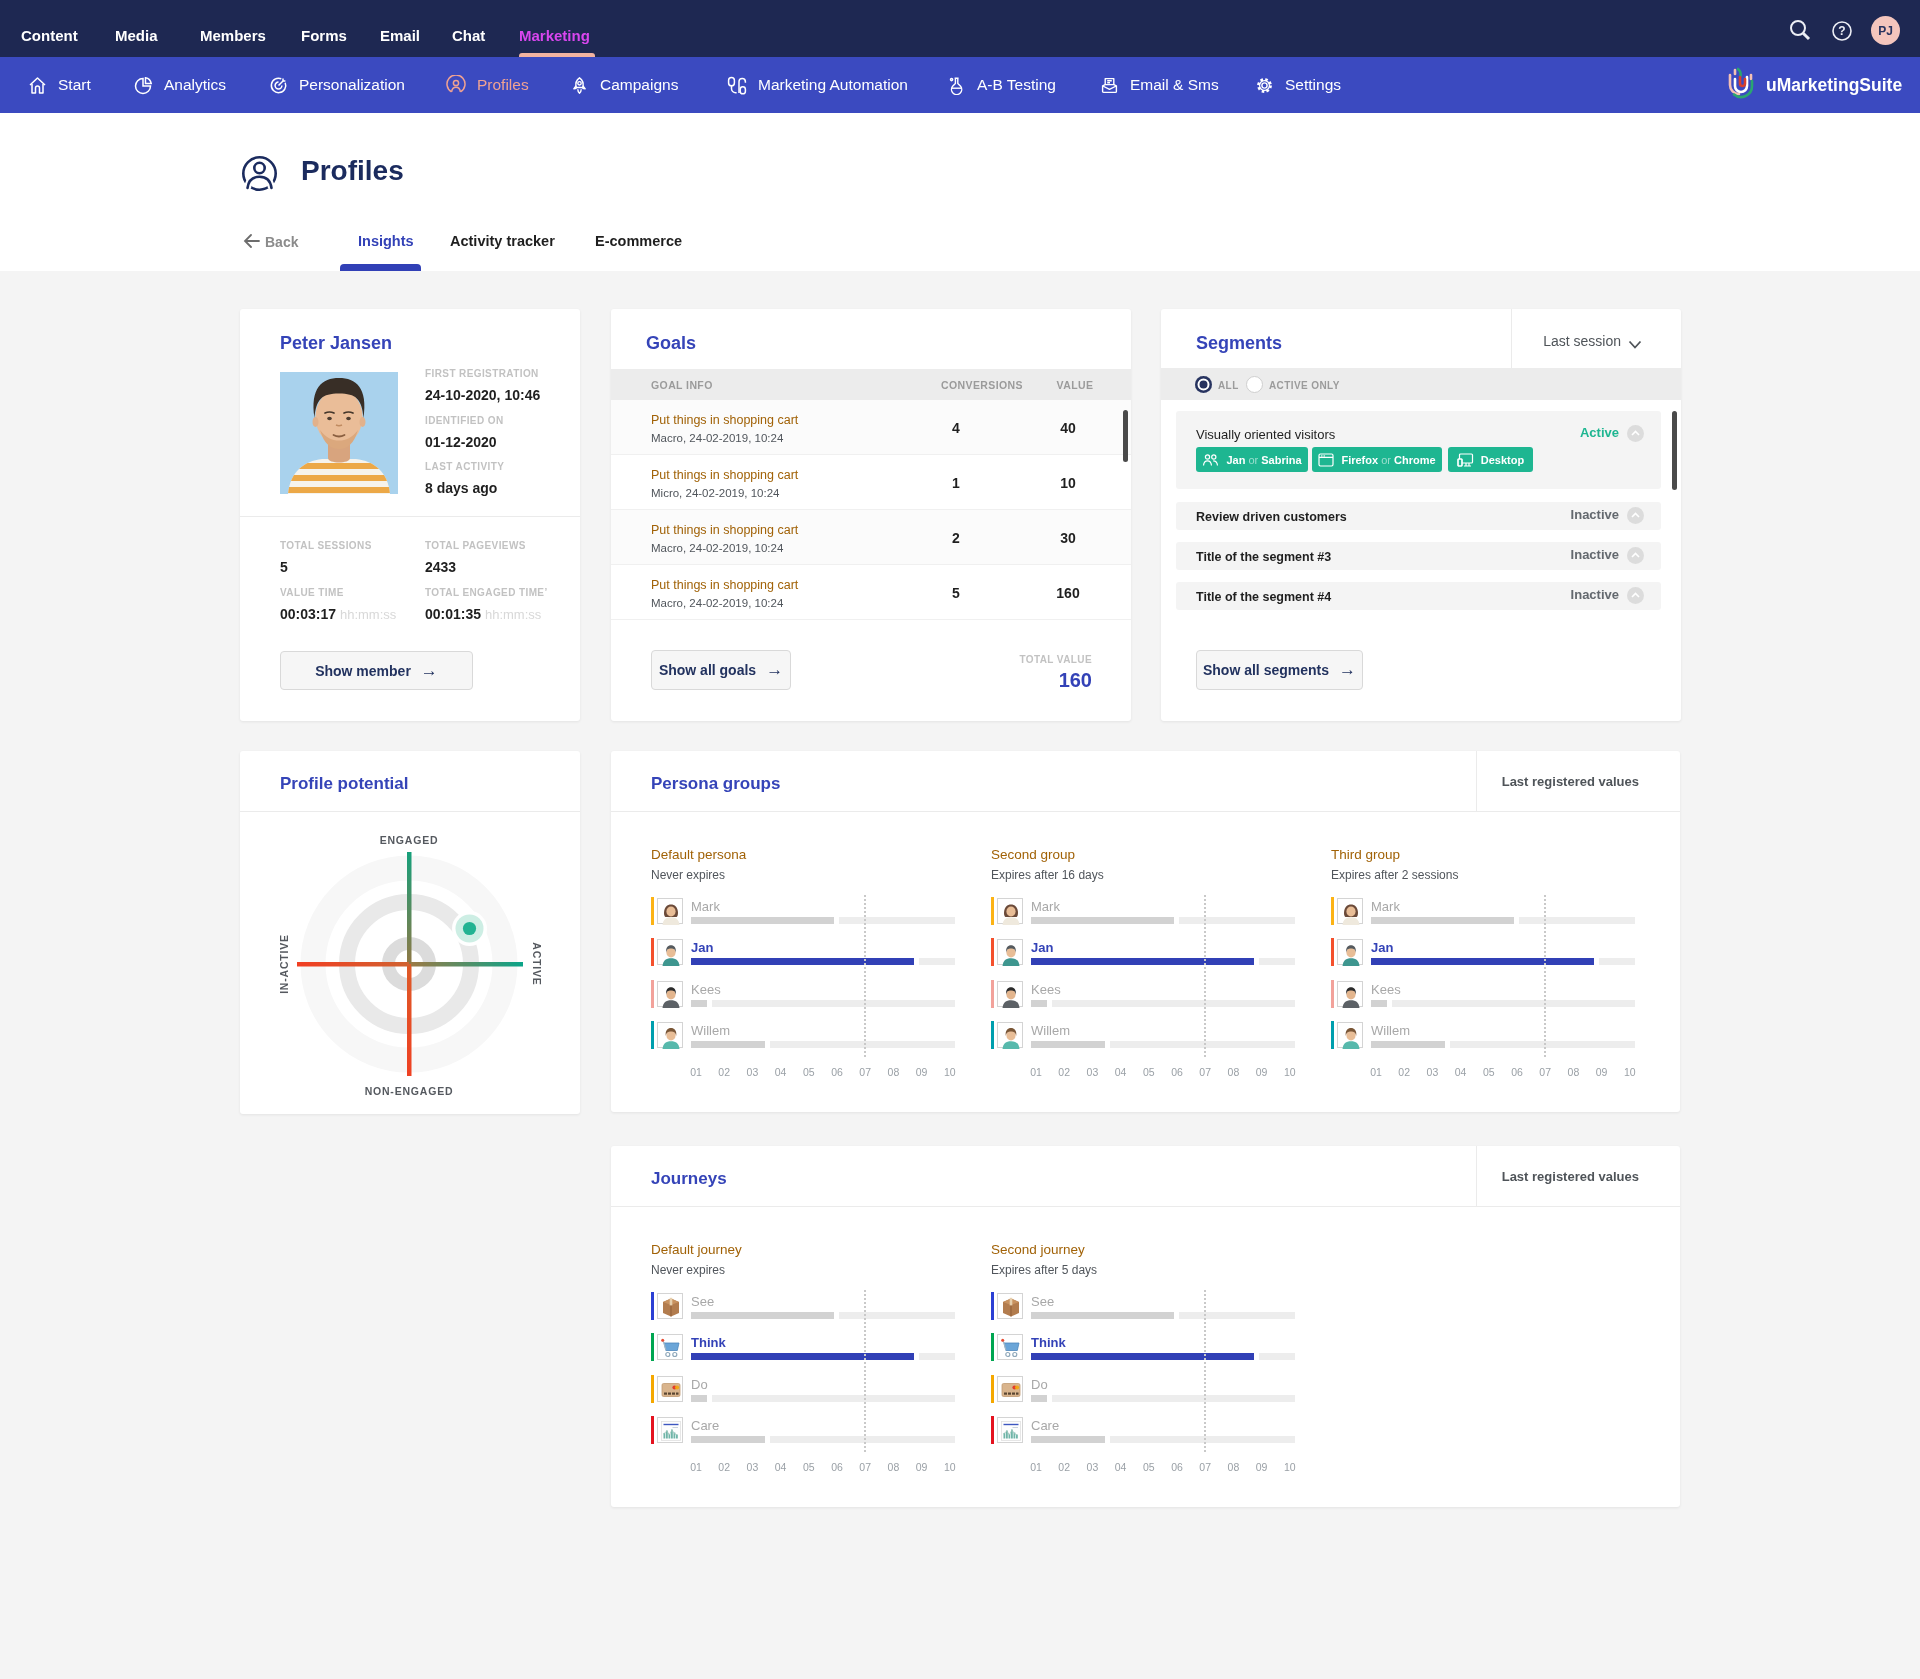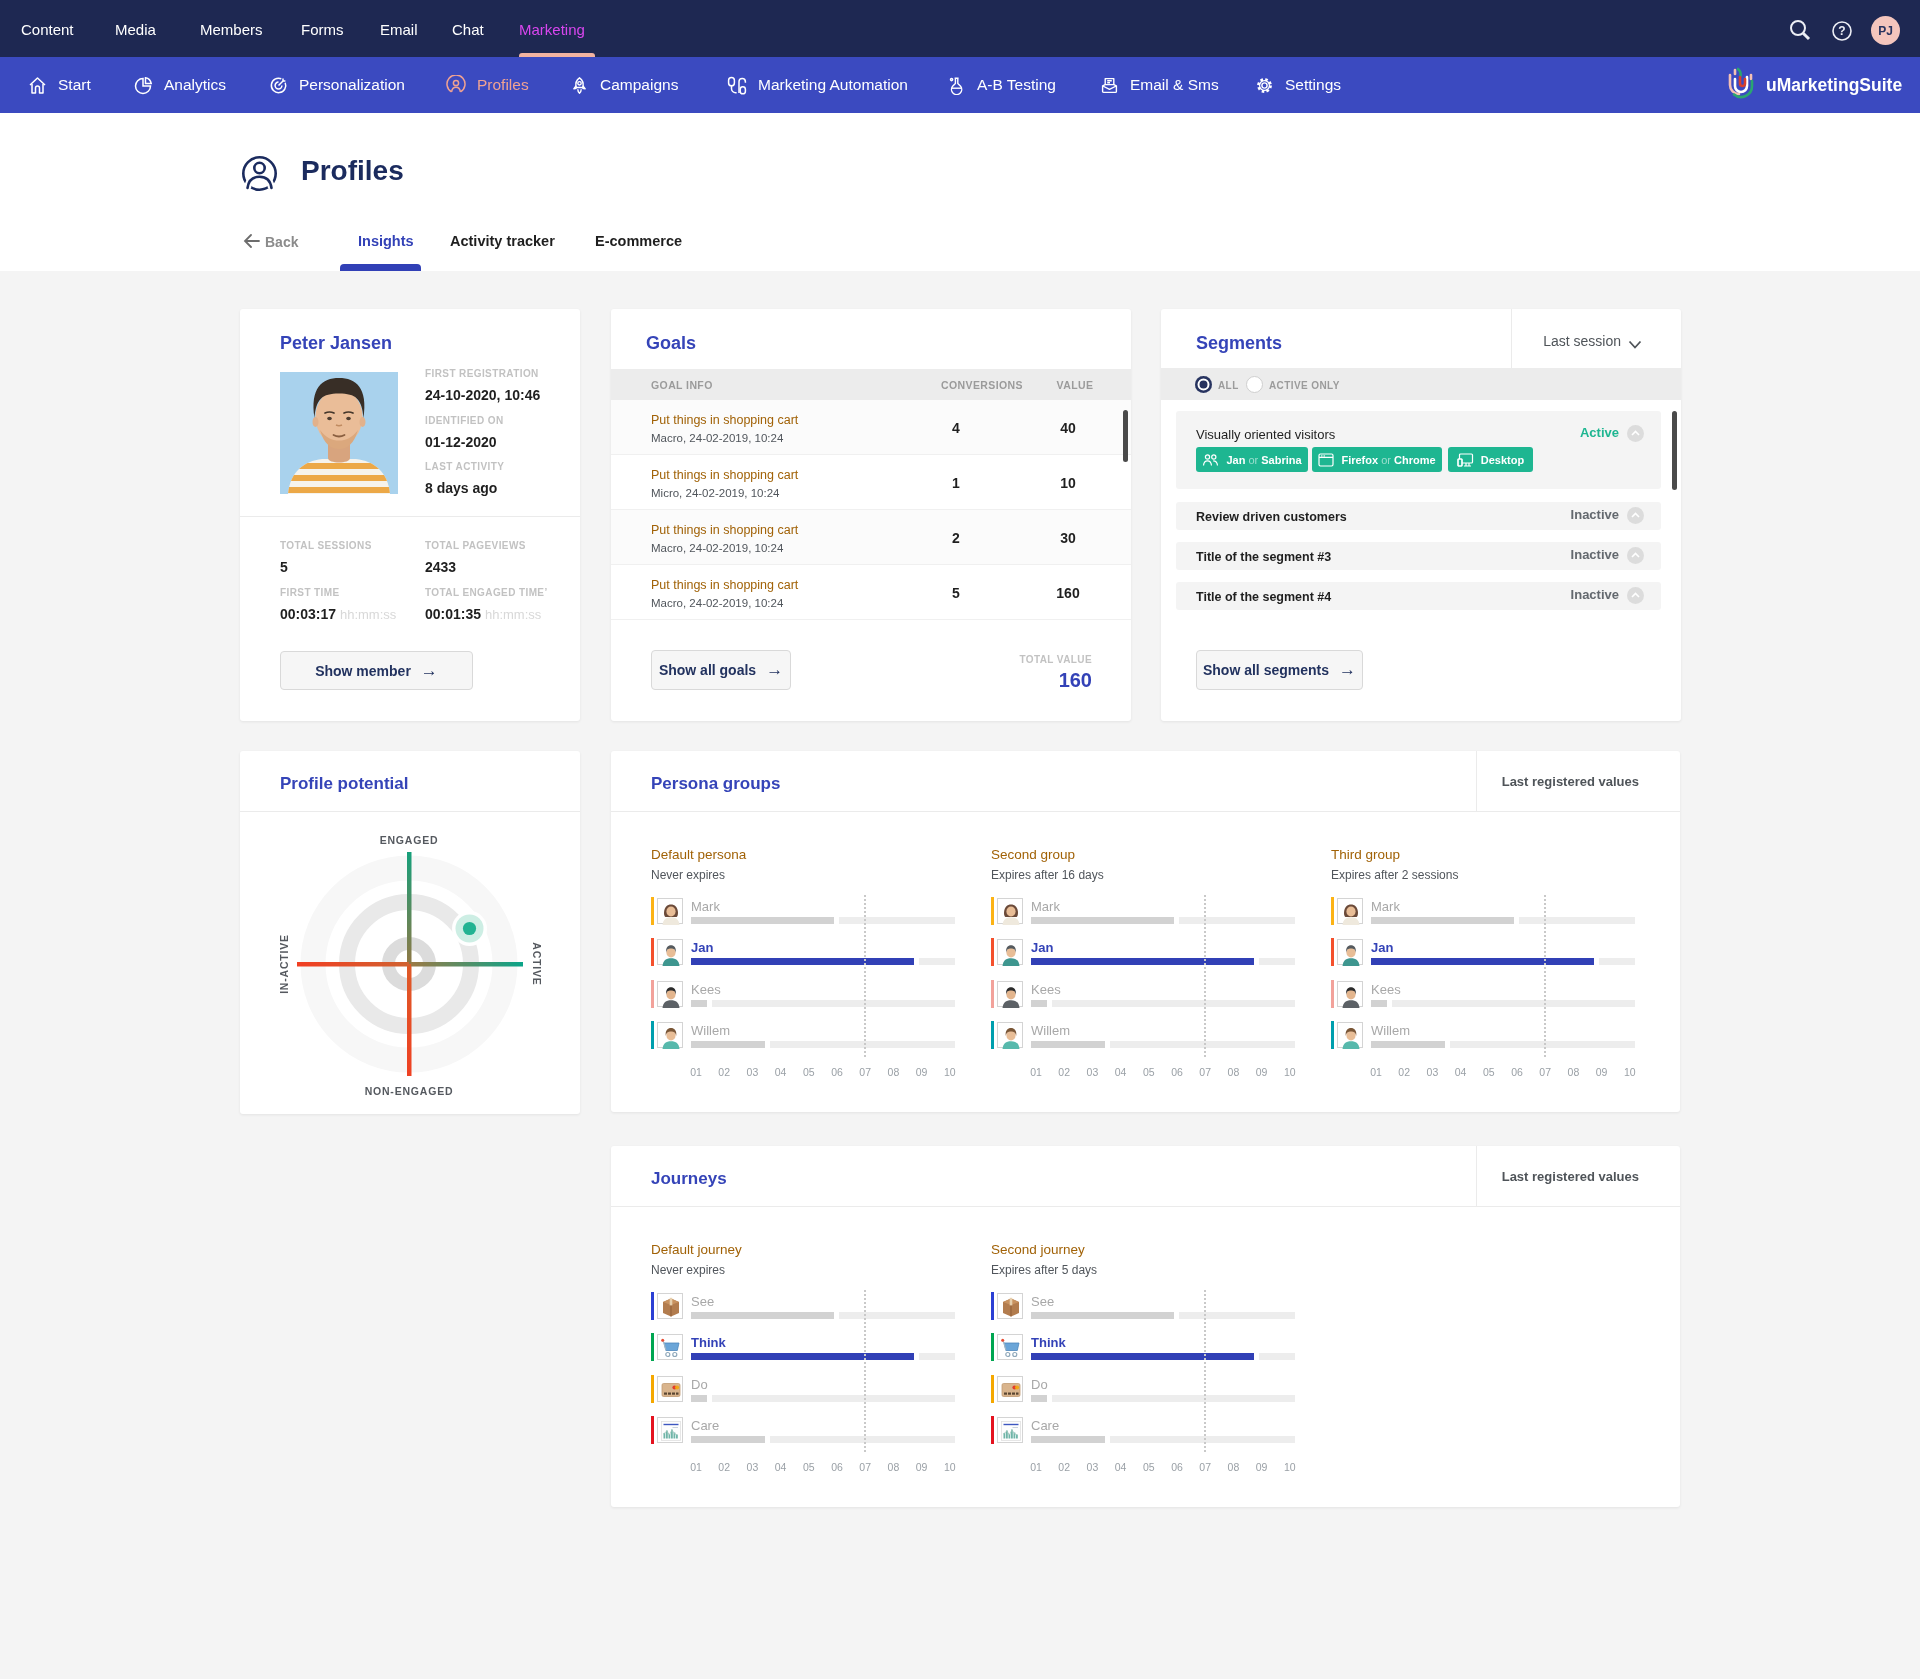--- a/index.html
+++ b/index.html
@@ -1,19 +1,19 @@
 <!DOCTYPE html>
 <html><head><meta charset="utf-8">
 <style>
 *{margin:0;padding:0;box-sizing:border-box}
 html,body{width:1920px;height:1679px}
 body{font-family:"Liberation Sans",sans-serif;background:#f4f4f4;position:relative;overflow:hidden}
 .abs{position:absolute}
 .topnav{position:absolute;left:0;top:0;width:1920px;height:57px;background:#1e2852}
-.topnav .item{position:absolute;top:0;height:57px;line-height:59px;color:#fff;font-size:15px;font-weight:normal}
+.topnav .item{position:absolute;top:6px;height:57px;line-height:59px;color:#fff;font-size:15px;font-weight:bold}
 .subnav{position:absolute;left:0;top:57px;width:1920px;height:56px;background:#3b4ac0}
 .snitem{position:absolute;top:0;height:56px;display:flex;align-items:center;gap:11px;color:#fff;font-size:15.5px}
 .snitem svg{display:block}
 .pagehead{position:absolute;left:0;top:113px;width:1920px;height:158px;background:#fff}
 .card{position:absolute;background:#fff;border-radius:3px;box-shadow:0 1px 3px rgba(0,0,0,0.07)}
 .ctitle{position:absolute;color:#3544b8;font-weight:bold;font-size:17px}
 .lbl{position:absolute;color:#c2c2c2;font-size:10px;font-weight:bold;letter-spacing:0.4px;white-space:nowrap}
 .val{position:absolute;color:#1f1f1f;font-size:14px;font-weight:bold;white-space:nowrap}
 .btn{position:absolute;white-space:nowrap;background:#f6f6f6;border:1px solid #d9d9d9;border-radius:4px;color:#22325f;font-size:14px;font-weight:bold;display:flex;align-items:center;justify-content:center;gap:10px}
 .hr{position:absolute;background:#ebebeb;height:1px}
@@ -182,21 +182,21 @@
 <div class="val" style="left:185px;top:78px">24-10-2020, 10:46</div>
 <div class="lbl" style="left:185px;top:106px">IDENTIFIED ON</div>
 <div class="val" style="left:185px;top:125px">01-12-2020</div>
 <div class="lbl" style="left:185px;top:152px">LAST ACTIVITY</div>
 <div class="val" style="left:185px;top:171px">8 days ago</div>
 <div class="hr" style="left:0;top:207px;width:340px"></div>
 <div class="lbl" style="left:40px;top:231px">TOTAL SESSIONS</div>
 <div class="val" style="left:40px;top:250px">5</div>
 <div class="lbl" style="left:185px;top:231px">TOTAL PAGEVIEWS</div>
 <div class="val" style="left:185px;top:250px">2433</div>
-<div class="lbl" style="left:40px;top:278px">FIRST TIME</div>
+<div class="lbl" style="left:40px;top:278px">VALUE TIME</div>
 <div class="val" style="left:40px;top:297px">00:03:17 <span style="color:#d8d8d8;font-weight:normal;font-size:13px">hh:mm:ss</span></div>
 <div class="lbl" style="left:185px;top:278px">TOTAL ENGAGED TIME’</div>
 <div class="val" style="left:185px;top:297px">00:01:35 <span style="color:#d8d8d8;font-weight:normal;font-size:13px">hh:mm:ss</span></div>
 <div class="btn" style="left:40px;top:342px;width:193px;height:39px">Show member <span style="font-weight:normal;font-size:17px;color:#22325f">→</span></div>
 </div>
 <div class="card" style="left:611px;top:309px;width:520px;height:412px">
 <div class="ctitle" style="left:35px;top:24px;font-size:18px">Goals</div>
 <div class="abs" style="left:0;top:60px;width:520px;height:31px;background:#ececec"></div>
 <div class="lbl" style="left:40px;top:70px;color:#9b9b9b;font-size:10.5px">GOAL INFO</div>
 <div class="lbl" style="left:371px;top:70px;color:#9b9b9b;font-size:10.5px;transform:translateX(-50%)">CONVERSIONS</div>

